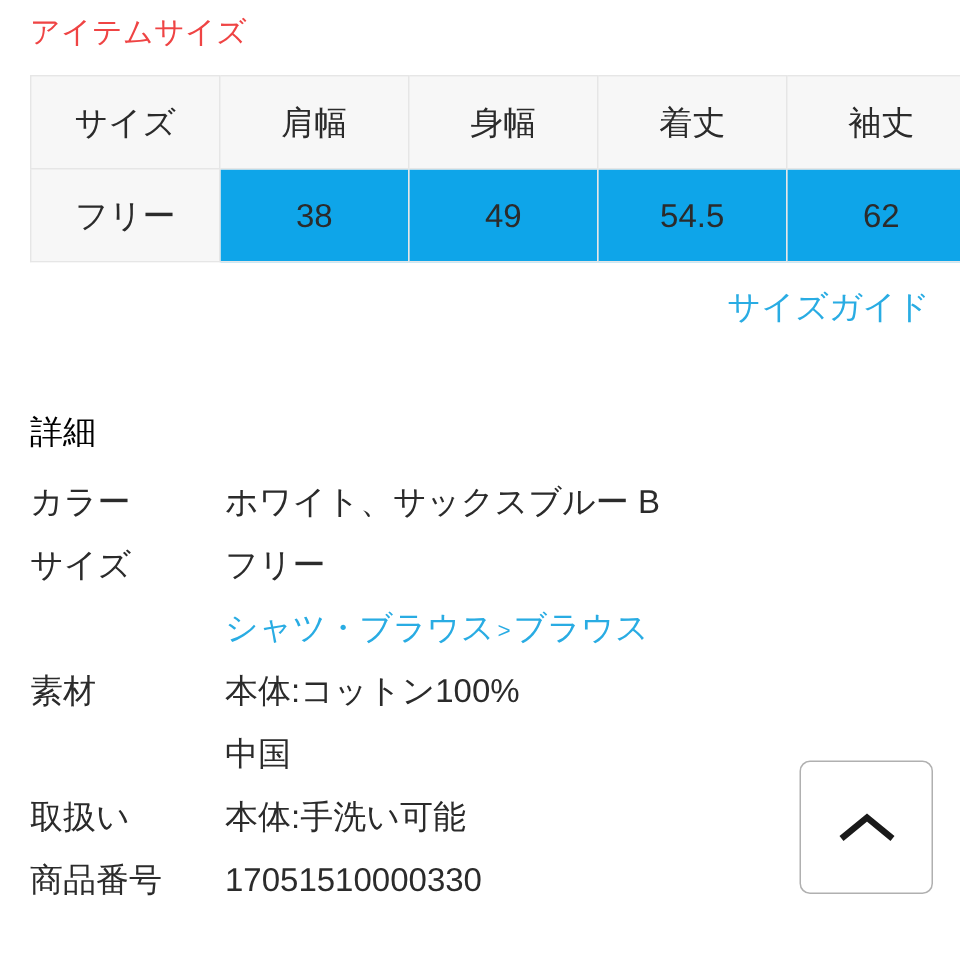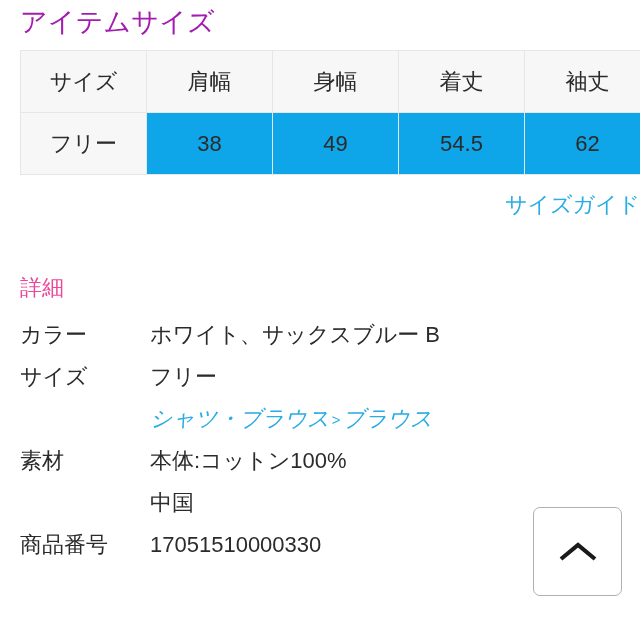--- a/index.html
+++ b/index.html
@@ -21,23 +21,23 @@
   .size-section {
     position: absolute;
     left: 0;
     top: 0;
     width: 640px;
   }
   .section-heading {
     position: absolute;
     left: 20px;
     top: 7px;
-    font-size: 27px;
+    font-size: 20px;
     line-height: 30px;
-    color: #a21caf;
+    color: #ef4444;
     white-space: nowrap;
     letter-spacing: 0.2px;
   }
 
   .size-table-wrap {
     position: absolute;
     left: 20px;
     top: 50px;
     width: 620px;
     overflow: hidden;
@@ -71,20 +71,21 @@
   table.size-table tbody td.rowhead {
     background: #f7f7f7;
   }
 
   .size-guide-row {
     position: absolute;
     left: 0;
     top: 190px;
     width: 640px;
     text-align: right;
+    padding-right: 20px;
     box-sizing: border-box;
   }
   .size-guide-link {
     font-size: 22px;
     color: #29ace3;
     text-decoration: none;
     white-space: nowrap;
     cursor: pointer;
   }
 
@@ -94,21 +95,21 @@
     left: 0;
     top: 272px;
     width: 640px;
   }
   .details-heading {
     position: absolute;
     left: 20px;
     top: 0;
     font-size: 22px;
     line-height: 32px;
-    color: #ec4899;
+    color: #000000;
     white-space: nowrap;
   }
   .detail-rows {
     position: absolute;
     left: 0;
     top: 42px;
     width: 556px;
   }
   .detail-row {
     position: relative;
@@ -127,21 +128,20 @@
     position: absolute;
     left: 150px;
     top: 0;
     font-size: 22px;
     color: #2b2b2b;
   }
   .detail-value.link {
     color: #29ace3;
     text-decoration: none;
     cursor: pointer;
-    font-style: italic;
   }
   .cat-sep {
     font-size: 15px;
     vertical-align: 1px;
     padding: 0 2px;
   }
 
   
   .scroll-top-btn {
     position: absolute;
@@ -227,20 +227,24 @@
 
     <div class="detail-row">
       <span class="detail-label">素材</span>
       <span class="detail-value">本体:コットン100%</span>
     </div>
 
     <div class="detail-row">
       <span class="detail-value">中国</span>
     </div>
 
+    <div class="detail-row">
+      <span class="detail-label">取扱い</span>
+      <span class="detail-value">本体:手洗い可能</span>
+    </div>
 
     <div class="detail-row">
       <span class="detail-label">商品番号</span>
       <span class="detail-value">17051510000330</span>
     </div>
 
   </div>
 </div>
 
 <button class="scroll-top-btn">

